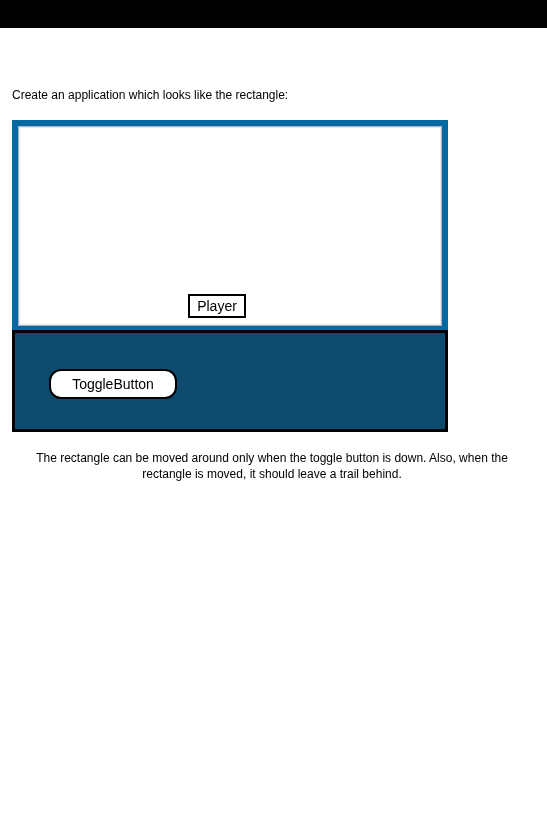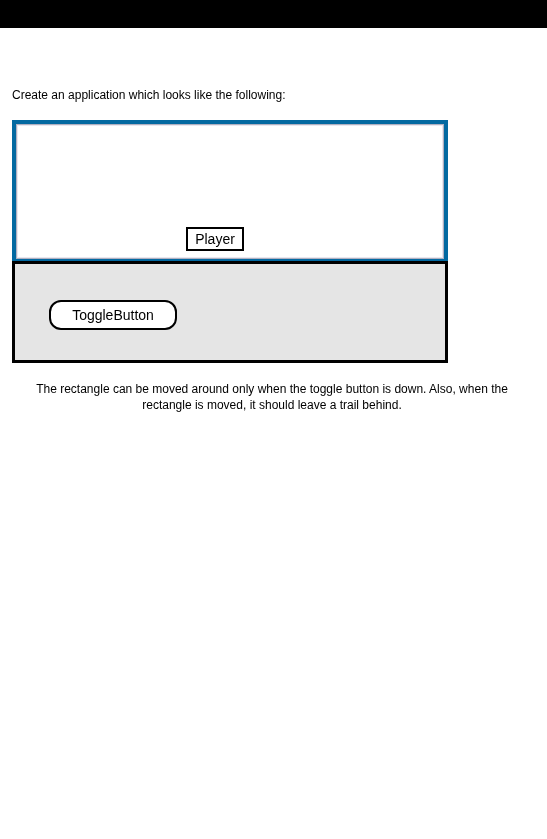--- a/index.html
+++ b/index.html
@@ -28,22 +28,22 @@
       font-size: 12px;
       margin-bottom: 18px;
     }
     .mockup-container {
       width: 436px;
       margin-bottom: 18px;
       position: relative;
     }
     .top-panel {
       width: 436px;
-      height: 143px;
-      border: 4px solid #0369a1;
+      height: 212px;
+      border: 6px solid #0369a1;
       background: #ffffff;
       box-shadow: inset 0 0 0 1px #b0b0c0, inset 0 0 0 2px #e8e8f0;
       position: relative;
     }
     .player-box {
       position: absolute;
       left: 170px;
       bottom: 8px;
       width: 58px;
       height: 24px;
@@ -51,21 +51,21 @@
       background: #ffffff;
       display: flex;
       align-items: center;
       justify-content: center;
       font-size: 14px;
     }
     .bottom-panel {
       width: 436px;
       height: 102px;
       border: 3px solid #000000;
-      background: #e5e5e5;
+      background: #0c4a6e;
       position: relative;
       margin-top: -2px;
     }
     .toggle-button {
       position: absolute;
       left: 34px;
       top: 36px;
       width: 128px;
       height: 30px;
       border: 2.5px solid #000000;
@@ -83,21 +83,21 @@
       text-align: center;
     }
   </style>
 </head>
 <body>
 
 <div class="black-bar"></div>
 
 <div class="content">
 
-  <p class="intro-text">Create an application which looks like the following:</p>
+  <p class="intro-text">Create an application which looks like the rectangle:</p>
 
   <div class="mockup-container">
 
     <div class="top-panel">
       <div class="player-box">
         <span>Player</span>
       </div>
     </div>
 
     <div class="bottom-panel">

